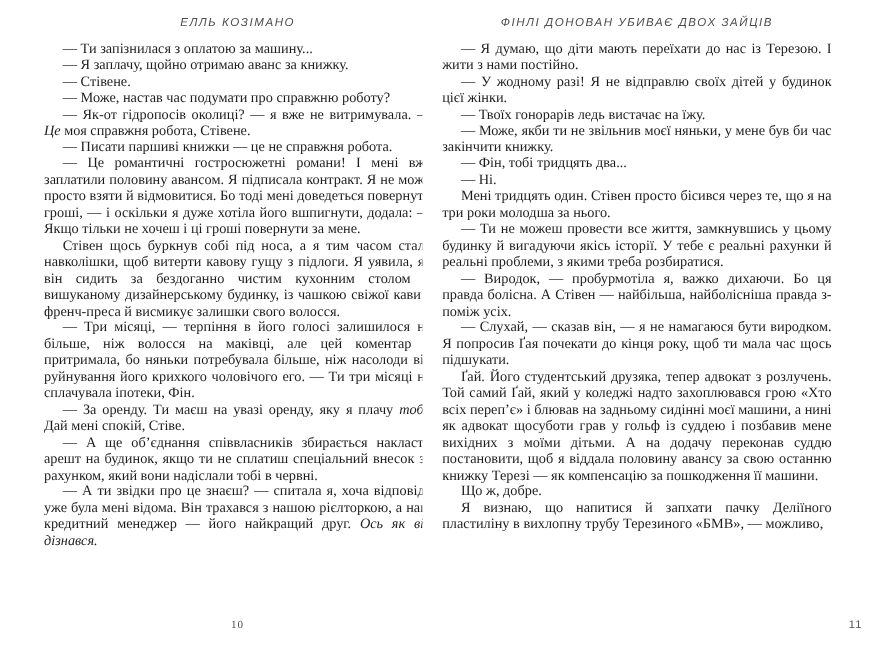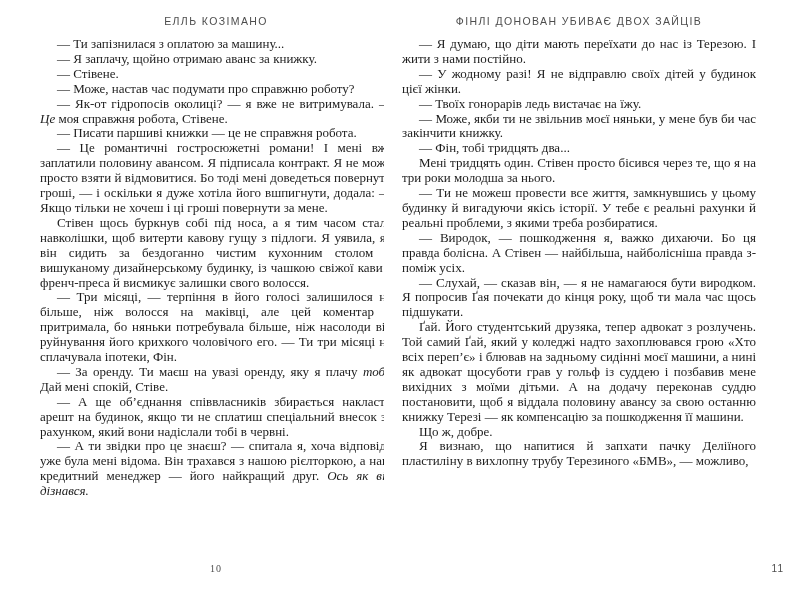--- a/index.html
+++ b/index.html
@@ -25,20 +25,21 @@
   .page.left  { left: 0;   padding: 0 8px 0 40px; }
   .page.right { left: 384px; padding: 0 28px 0 18px; }
 
   .running-head {
     margin: 0;
     padding-top: 15px;
     height: 37px;
     box-sizing: border-box;
     text-align: center;
     font-family: "Liberation Sans", sans-serif;
+    font-style: italic;
     font-weight: 400;
     font-size: 10.5px;
     letter-spacing: 1.4px;
     color: #4d4d4d;
     white-space: nowrap;
   }
 
   .page-body {
     height: 497px;
     overflow: hidden;
@@ -94,23 +95,24 @@
   </div>
 
   <div class="page right">
     <div class="running-head">ФІНЛІ ДОНОВАН УБИВАЄ ДВОХ ЗАЙЦІВ</div>
     <div class="page-body">
         <p class="para"><span>— Я думаю, що діти мають переїхати до нас із Терезою. І жити з нами постійно.</span></p>
         <p class="para"><span>— У жодному разі! Я не відправлю своїх дітей у будинок цієї жінки.</span></p>
         <p class="para"><span>— Твоїх гонорарів ледь вистачає на їжу.</span></p>
         <p class="para"><span>— Може, якби ти не звільнив моєї няньки, у мене був би час закінчити книжку.</span></p>
         <p class="para"><span>— Фін, тобі тридцять два...</span></p>
+        <p class="para"><span>— Ні.</span></p>
         <p class="para"><span>Мені тридцять один. Стівен просто бісився через те, що я на три роки молодша за нього.</span></p>
         <p class="para"><span>— Ти не можеш провести все життя, замкнувшись у цьому будинку й вигадуючи якісь історії. У тебе є реальні рахунки й реальні проблеми, з якими треба розбиратися.</span></p>
-        <p class="para"><span>— Виродок, — пошкодження я, важко дихаючи. Бо ця правда болісна. А Стівен — найбільша, найболісніша правда з-поміж усіх.</span></p>
+        <p class="para"><span>— Виродок, — пробурмотіла я, важко дихаючи. Бо ця правда болісна. А Стівен — найбільша, найболісніша правда з-поміж усіх.</span></p>
         <p class="para"><span>— Слухай, — сказав він, — я не намагаюся бути виродком. Я попросив Ґая почекати до кінця року, щоб ти мала час щось підшукати.</span></p>
         <p class="para"><span>Ґай. Його студентський друзяка, тепер адвокат з розлучень. Той самий Ґай, який у коледжі надто захоплювався грою «Хто всіх переп’є» і блював на задньому сидінні моєї машини, а нині як адвокат щосуботи грав у гольф із суддею і позбавив мене вихідних з моїми дітьми. А на додачу переконав суддю постановити, щоб я віддала половину авансу за свою останню книжку Терезі — як компенсацію за пошкодження її машини.</span></p>
         <p class="para"><span>Що ж, добре.</span></p>
         <p class="para"><span>Я визнаю, що напитися й запхати пачку Деліїного пластиліну в вихлопну трубу Терезиного «БМВ», — можливо,</span></p>
       </div>
     <div class="folio">11</div>
   </div>
 
 </div>
 

